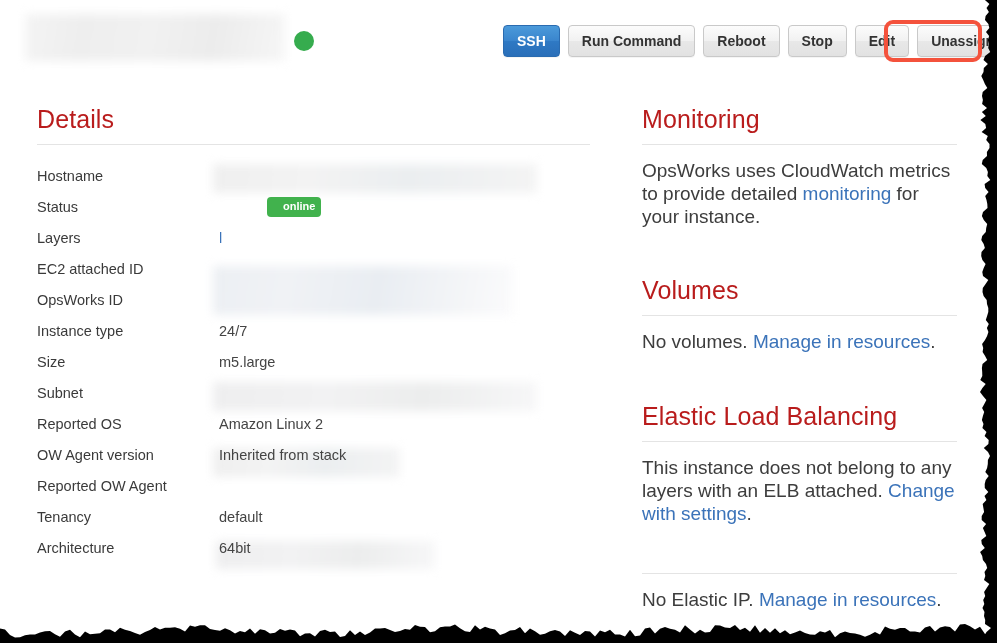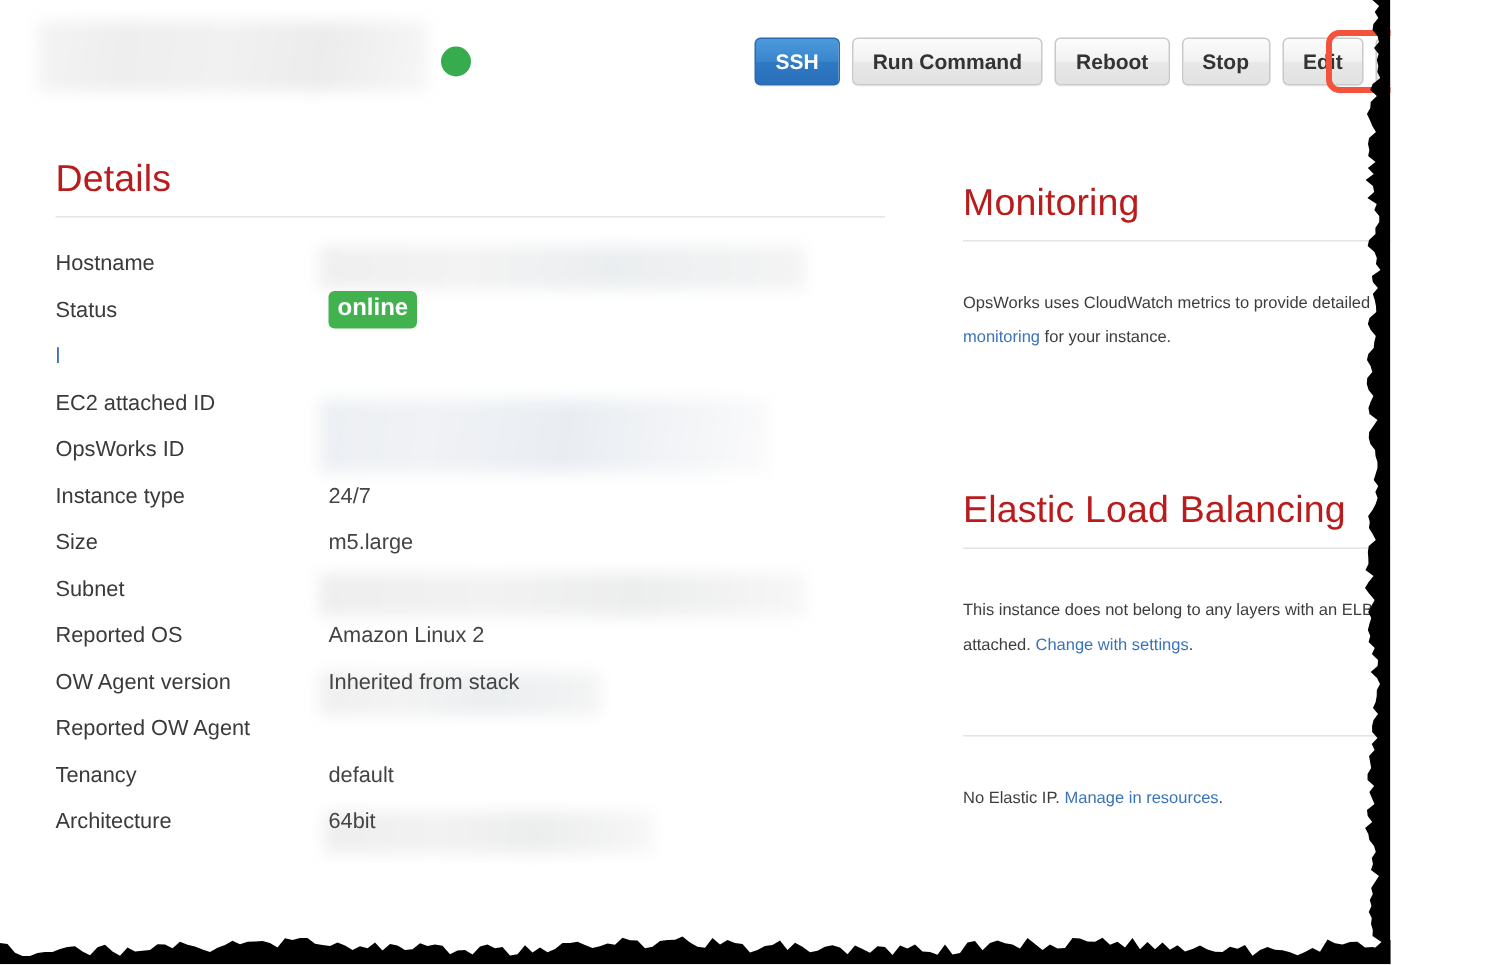--- a/index.html
+++ b/index.html
@@ -2,21 +2,21 @@
 <html><head>
 <meta charset="utf-8">
 <style>
   html, body {
     margin: 0;
     padding: 0;
     background: #ffffff;
   }
   #screen {
     position: relative;
-    width: 927px;
+    width: 997px;
     height: 643px;
     background: #ffffff;
     overflow: hidden;
     font-family: "Liberation Sans", sans-serif;
     -webkit-font-smoothing: antialiased;
   }
 
   
   .topbar {
     position: absolute;
@@ -85,21 +85,21 @@
   }
 
   
   .col-left {
     position: absolute;
     left: 37px; top: 105px;
     width: 553px;
   }
   .col-right {
     position: absolute;
-    left: 642px; top: 121px;
+    left: 642px; top: 105px;
     width: 315px;
   }
 
   .section-title {
     font-size: 25px;
     font-weight: normal;
     color: #b91c1c;
     margin: 0;
     padding: 0 0 10px 0;
     letter-spacing: 0.1px;
@@ -136,25 +136,26 @@
   }
   .dvalue a {
     color: #3b73b9;
     text-decoration: none;
   }
 
   .pill-online {
     display: inline-block;
     background: #41b24d;
     color: #ffffff;
-    font-size: 16px;
+    font-size: 11px;
     font-weight: bold;
     line-height: 1;
-    padding: 4px 6px 5px 6px;
+    padding: 4px 6px 5px 16px;
     border-radius: 4px;
+    margin-left: 48px;
   }
 
   .layer-link {
     display: inline-block;
     color: #3b73b9;
     font-size: 14.5px;
   }
 
   
   .blur {
@@ -162,22 +163,22 @@
     filter: blur(5px);
     border-radius: 1px;
   }
   .blur-a { background: linear-gradient(95deg,#efefef 0%,#f3f3f3 30%,#ebeef0 60%,#f4f4f4 100%); }
   .blur-b { background: linear-gradient(100deg,#eceff3 0%,#f0f2f5 25%,#e9edf2 55%,#f5f6f8 85%,#fbfbfc 100%); }
   .blur-c { background: linear-gradient(95deg,#eeeeef 0%,#f2f2f3 35%,#eceded 65%,#f7f7f8 100%); }
 
   
   .rsection { margin-bottom: 8px; }
   .rbody {
-    margin-top: 30px;
-    font-size: 11px;
+    margin-top: 14px;
+    font-size: 19px;
     line-height: 23px;
     color: #3d3d3d;
   }
   .rbody a {
     color: #3b73b9;
     text-decoration: none;
   }
   .gap-1 { height: 40px; }
   .gap-2 { height: 41px; }
   .gap-3 { height: 40px; }
@@ -238,20 +239,21 @@
       </div>
 
       <div class="drow">
         <div class="dlabel">Status</div>
         <div class="dvalue">
           <span class="pill-online">online</span>
         </div>
       </div>
 
       <div class="drow">
+        <div class="dlabel">Layers</div>
         <div class="dvalue">
           <a class="layer-link" href="#">l</a>
         </div>
       </div>
 
       <div class="drow">
         <div class="dlabel">EC2 attached ID</div>
         <div class="dvalue"></div>
       </div>
 
@@ -308,20 +310,25 @@
   <div class="col-right">
 
     <div class="rsection">
       <h2 class="section-title">Monitoring</h2>
       <div class="hr"></div>
       <div class="rbody"><span>OpsWorks uses CloudWatch metrics to provide detailed </span><a href="#">monitoring</a><span> for your instance.</span></div>
     </div>
 
     <div class="gap-1"></div>
 
+    <div class="rsection">
+      <h2 class="section-title">Volumes</h2>
+      <div class="hr"></div>
+      <div class="rbody"><span>No volumes. </span><a href="#">Manage in resources</a><span>.</span></div>
+    </div>
 
     <div class="gap-2"></div>
 
     <div class="rsection">
       <h2 class="section-title">Elastic Load Balancing</h2>
       <div class="hr"></div>
       <div class="rbody"><span>This instance does not belong to any layers with an ELB attached. </span><a href="#">Change with settings</a><span>.</span></div>
     </div>
 
     <div class="gap-3"></div>

